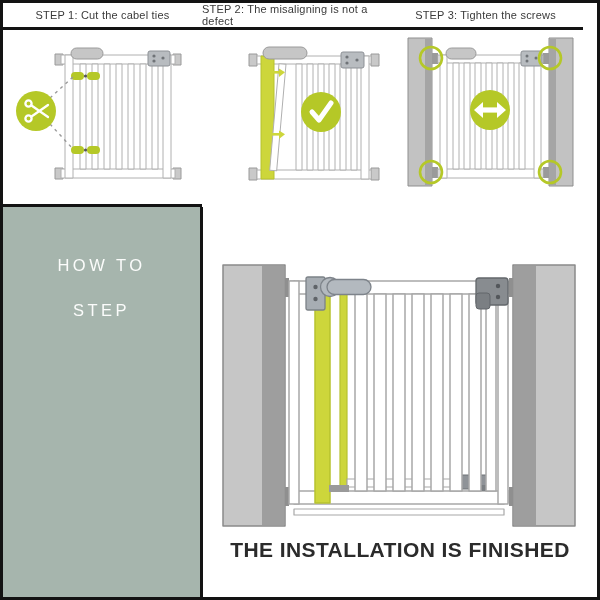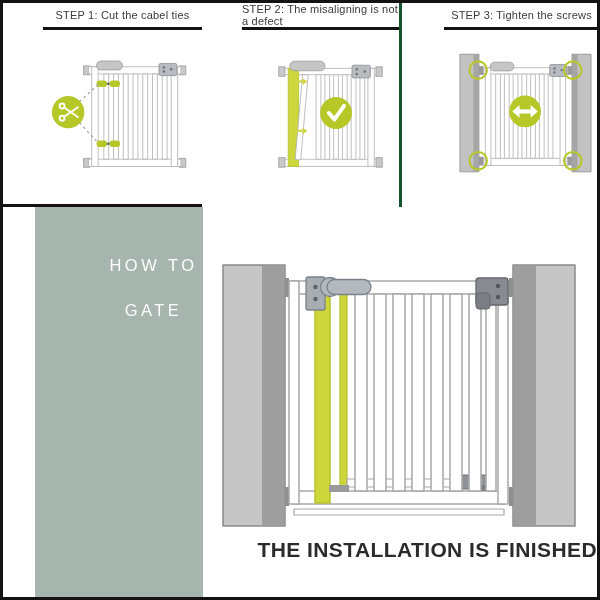--- a/index.html
+++ b/index.html
@@ -3,50 +3,49 @@
 <meta charset="utf-8">
 <style>
   html,body{margin:0;padding:0;background:#ffffff;}
   *{box-sizing:border-box;}
   body{font-family:"Liberation Sans", sans-serif;}
 
   .poster{
     position:relative;width:600px;height:600px;
     border:3px solid #131313;background:#ffffff;overflow:hidden;
   }
-  .panel{position:absolute;background:#ffffff;padding-left:40px;}
+  .panel{position:absolute;background:#ffffff;}
 
   
   .p1{left:0;top:0;width:202px;height:204px;border-right:3px solid #131313;border-bottom:3px solid #131313;}
-  .p2{left:199px;top:0;width:200px;height:256px;border-right:3px solid #14532d;border-bottom:3px solid #131313;}
-  .p3{left:401px;top:0;width:195px;height:260px;border-bottom:3px solid #131313;}
+  .p2{left:199px;top:0;width:200px;height:256px;border-right:1px solid #14532d;border-bottom:3px solid #131313;}
+  .p3{left:385px;top:0;width:195px;height:260px;border-bottom:3px solid #131313;}
 
   .step-header{
     height:27px;border-bottom:3px solid #131313;
     display:flex;align-items:center;justify-content:center;
     font-size:11px;color:#3a3a3a;letter-spacing:0.2px;
   }
   .step-body{height:174px;display:flex;align-items:center;justify-content:center;}
   .step-body svg{display:block;}
 
   
   .green-panel{
     left:0;top:204px;width:200px;height:390px;
     background:#a6b5ad;border-right:3px solid #131313;
     display:flex;flex-direction:column;align-items:center;
     padding-top:36px;
-    margin-left:32px;
   }
   .green-line{
     color:#fbfcfb;font-size:16.5px;letter-spacing:3.5px;
     line-height:45px;text-align:center;white-space:nowrap;
   }
   .main-panel{
     left:200px;top:204px;width:394px;height:390px;background:#ffffff;
-    display:flex;flex-direction:column;align-items:flex-end;
+    display:flex;flex-direction:column;align-items:center;
   }
   .main-panel svg{display:block;margin-top:16px;}
   .caption{
     margin-top:7px;font-size:21px;font-weight:600;color:#2b2b2b;
     letter-spacing:0.4px;white-space:nowrap;
   }
 </style>
 </head>
 <body>
 
@@ -216,21 +215,21 @@
             <polygon points="95,72 95,88 86,80"></polygon>
             <polygon points="109,72 109,88 118,80"></polygon>
           </g>
         </g>
       </svg>
     </div>
   </div>
 
   <div class="panel green-panel">
     <div class="green-line">HOW TO</div>
-    <div class="green-line">GATE</div>
+    <div class="green-line">STEP</div>
   </div>
 
   <div class="panel main-panel">
     <svg width="394" height="308" viewBox="0 0 394 308">
       <g stroke-linejoin="round">
 
         <g>
           <rect x="20" y="42" width="62" height="261" fill="#c6c6c6" stroke="#8a8a8a" stroke-width="1.5"></rect>
           <rect x="59" y="43" width="22" height="259" fill="#9e9e9e"></rect>
         </g>

